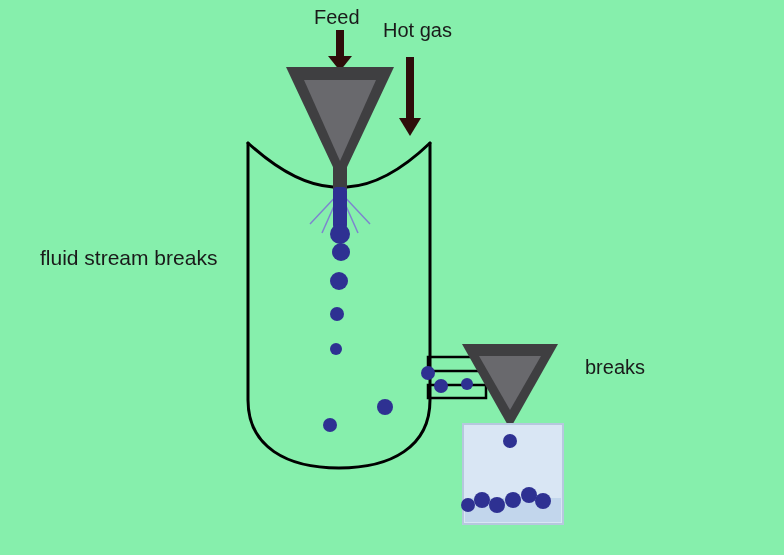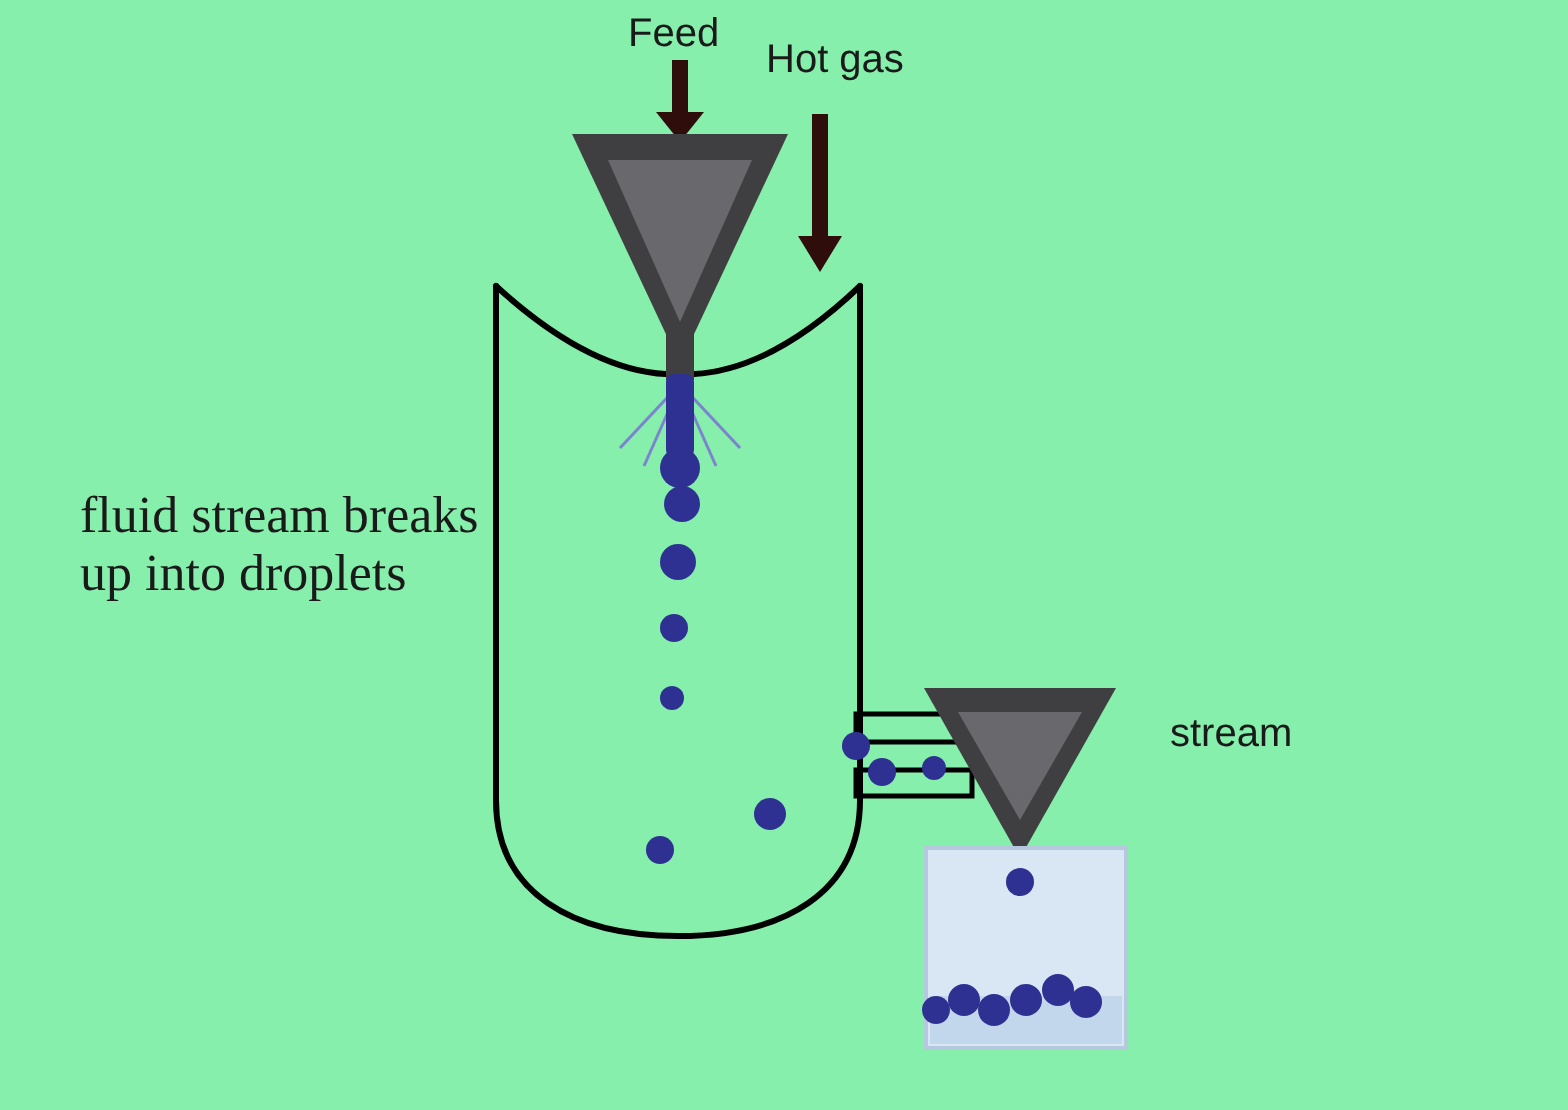--- a/index.html
+++ b/index.html
@@ -9,21 +9,21 @@
     background:#86efac;
     font-family:"Liberation Sans",sans-serif;
     overflow:hidden;
   }
   .label{
     position:absolute;
     font-size:20px;
     color:var(--text,#1a1a1a);
     white-space:nowrap;
   }
-  .label.multiline{font-size:26px;line-height:29px;font-family:Liberation Serif, serif;}
+  .label.multiline{font-size:21px;line-height:29px;}
   svg{position:absolute;left:0;top:0;}
   .arrow{fill:var(--arrow,#2e0d0b);}
   .chamber{fill:none;stroke:var(--outline,#000);stroke-width:3;stroke-linecap:round;}
   .duct{fill:none;stroke:var(--outline,#000);stroke-width:2.5;}
   .funnel-dark{fill:var(--funnel-dark,#3f3f41);}
   .funnel-light{fill:var(--funnel-light,#69696d);}
   .stream{fill:var(--droplet,#2e3192);}
   .droplet{fill:var(--droplet,#2e3192);}
   .spray-lines line{stroke:var(--spray-line,#7d84cf);stroke-width:1.5;}
   .flask{fill:var(--flask-fill,#d9e6f4);stroke:var(--flask-border,#b6c8de);stroke-width:2;}
@@ -109,19 +109,18 @@
         <circle cx="543" cy="501" r="8" class="droplet"></circle>
       </g>
   </svg>
 
   <div class="label" style="left:314px;top:6px">Feed</div>
 
   <div class="label" style="left:383px;top:19px">Hot gas</div>
 
   <div class="label multiline" style="left:40px;top:243px">
     <span>fluid stream breaks</span><br>
-    <span>up into droplets</span>
   </div>
 
-  <div class="label" style="left:585px;top:356px">stream</div>
+  <div class="label" style="left:585px;top:356px">breaks</div>
 
 
 </div>
 
 </body></html>

